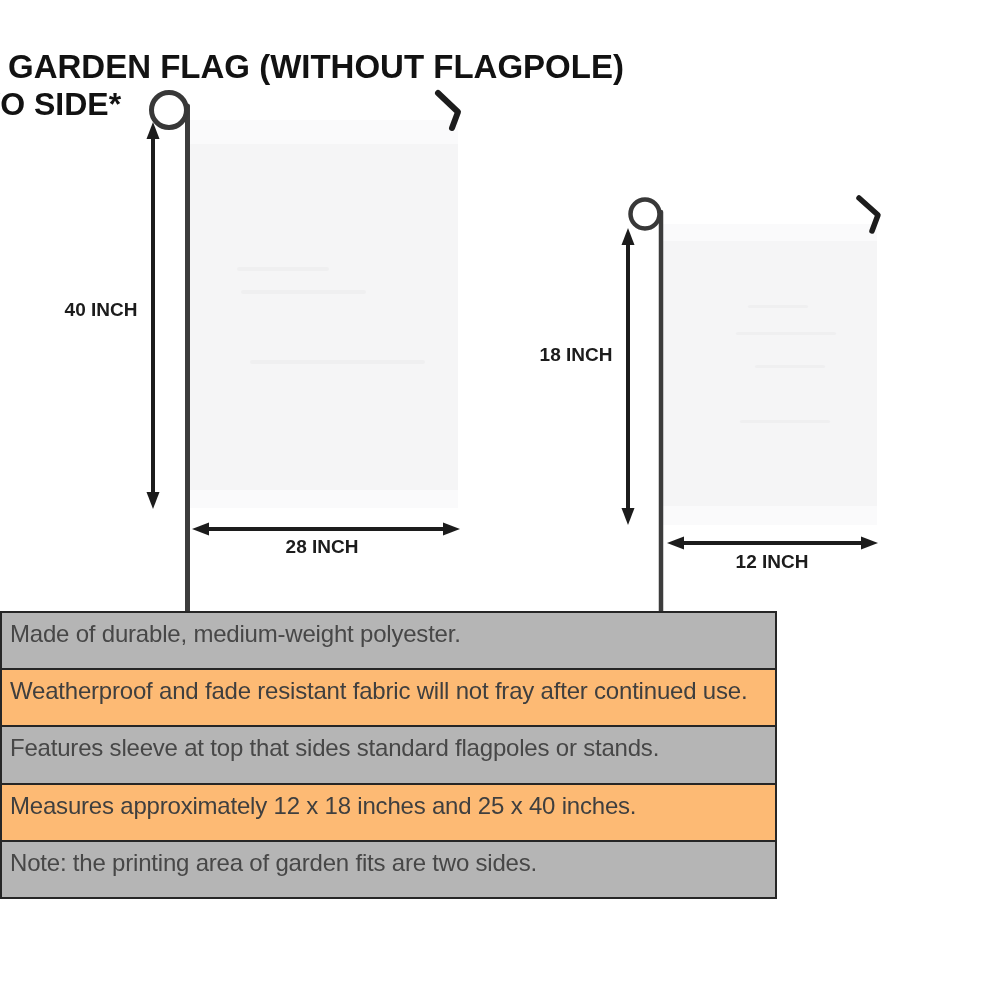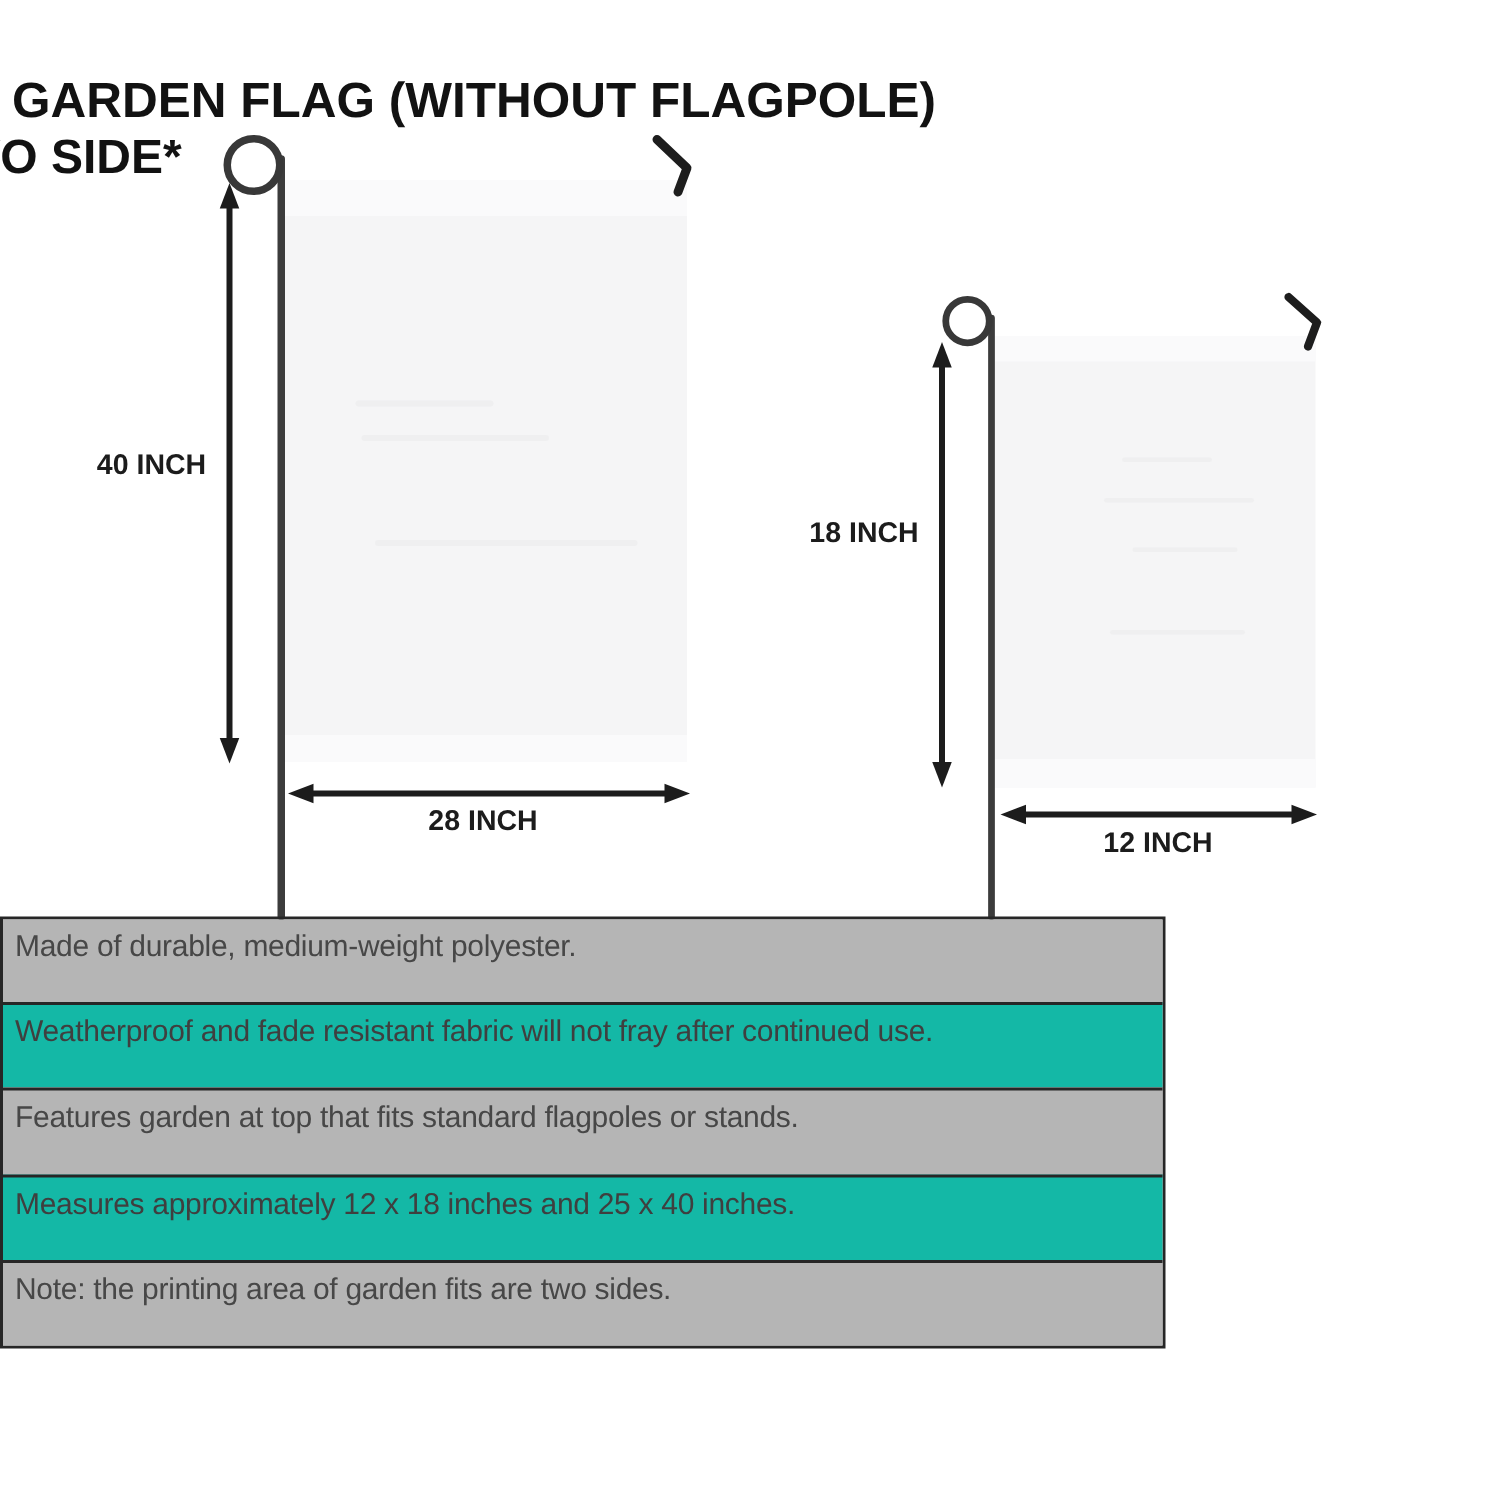--- a/index.html
+++ b/index.html
@@ -65,29 +65,29 @@
     height: 288px;
     border: 2px solid #262626;
     box-sizing: border-box;
     display: flex;
     flex-direction: column;
   }
   .feature-row {
     flex: 1 1 0;
     box-sizing: border-box;
     padding: 7px 10px 0 8px;
-    font-size: 20px;
+    font-size: 24px;
     letter-spacing: -0.2px;
     color: #474747;
     border-top: 2px solid #262626;
     overflow: hidden;
   }
   .feature-row:first-child { border-top: none; }
   .feature-row.gray  { background: #b5b5b5; }
-  .feature-row.white { background: #14b8a6; color: #3f3f3f; }
+  .feature-row.white { background: #fdba74; color: #3f3f3f; }
 </style>
 </head>
 <body>
 
 <div class="canvas">
 
   <div class="title-block">
     <div class="title-line1">GARDEN FLAG (WITHOUT FLAGPOLE)</div>
     <div class="title-line2">*TWO SIDE*</div>
   </div>
@@ -155,21 +155,21 @@
   </svg>
 
   <div class="features">
     <div class="feature-row gray">
       <span>Made of durable, medium-weight polyester.</span>
     </div>
     <div class="feature-row white">
       <span>Weatherproof and fade resistant fabric will not fray after continued use.</span>
     </div>
     <div class="feature-row gray">
-      <span>Features garden at top that fits standard flagpoles or stands.</span>
+      <span>Features sleeve at top that sides standard flagpoles or stands.</span>
     </div>
     <div class="feature-row white">
       <span>Measures approximately 12 x 18 inches and 25 x 40 inches.</span>
     </div>
     <div class="feature-row gray">
       <span>Note: the printing area of garden fits are two sides.</span>
     </div>
   </div>
 
 </div>

